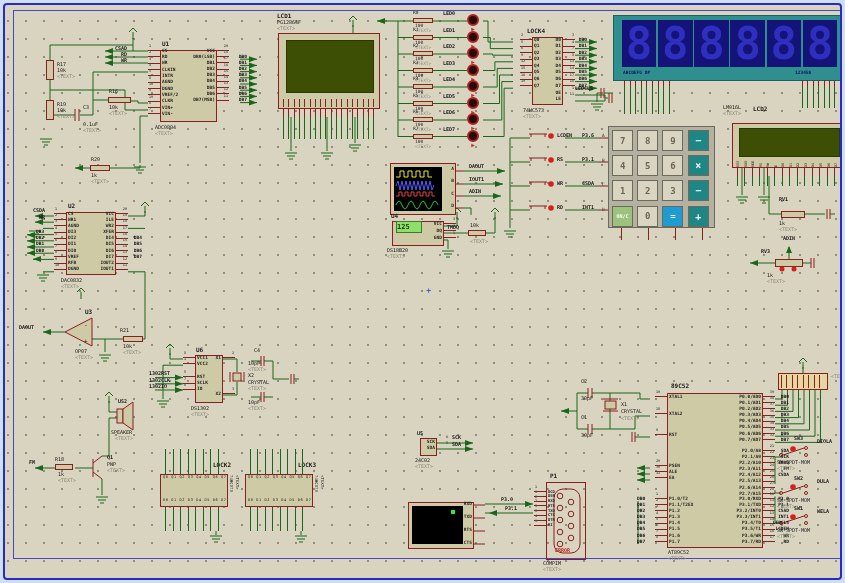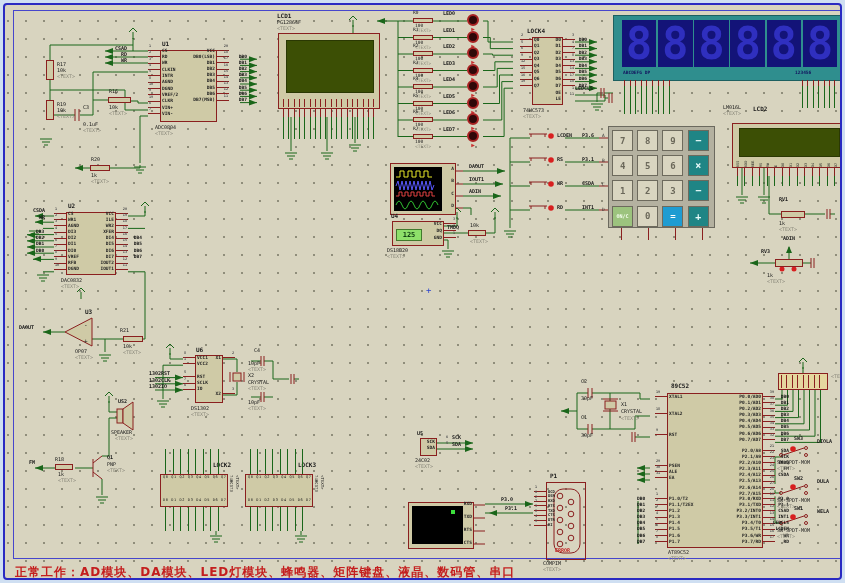--- a/index.html
+++ b/index.html
@@ -631,21 +631,21 @@
       <div class="prow">
         <b class="pp">D</b>
       </div>
     </div>
 <b class="t bd" style="left:464px;top:159px">DAOUT</b>
 <b class="t bd" style="left:464px;top:172px">IOUT1</b>
 <b class="t bd" style="left:464px;top:184px">ADIN</b>
 
 <b class="t b6" style="left:386px;top:208px">U4</b>
 <div class="chip" style="left:387px;top:216px;width:52px;height:25px"></div>
-<div style="position:absolute;left:391px;top:224px;width:24px;height:10px;background:#8ee06a;border:1px solid #417a2c;color:#134013;font:bold 7px 'DejaVu Sans Mono',monospace;text-align:center;line-height:10px">125</div>
+<div style="position:absolute;left:391px;top:216px;width:24px;height:10px;background:#8ee06a;border:1px solid #417a2c;color:#134013;font:bold 7px 'DejaVu Sans Mono',monospace;line-height:10px">125</div>
 <div class="pins pr" style="left:439px;top:218px;--h:7px">
       <div class="prow">
         <i class="stub"></i>
         <b class="pn">3</b>
         <b class="pp">VCC</b>
       </div>
       <div class="prow">
         <i class="stub"></i>
         <b class="pn">2</b>
         <b class="pp">DQ</b>
@@ -1238,14 +1238,13 @@
 <b class="t bd" style="left:789px;top:471px">SW2</b>
 <b class="t bd" style="left:812px;top:474px">DULA</b>
 <b class="t" style="left:772px;top:493px">SW-SPDT-MOM</b>
 <b class="t gy" style="left:772px;top:499px">&lt;TEXT&gt;</b>
 <b class="t bd" style="left:789px;top:501px">SW1</b>
 <b class="t bd" style="left:812px;top:504px">WELA</b>
 <b class="t" style="left:772px;top:523px">SW-SPDT-MOM</b>
 <b class="t gy" style="left:772px;top:529px">&lt;TEXT&gt;</b>
 
 <b class="t" style="left:421px;top:281px;font-size:9px;color:#2b43cc">+</b>
-<div id="status">正常工作：AD模块、DA模块、LED灯模块、蜂鸣器、矩阵键盘、液晶、数码管、串口</div>
 </div>
 
 </body></html>

